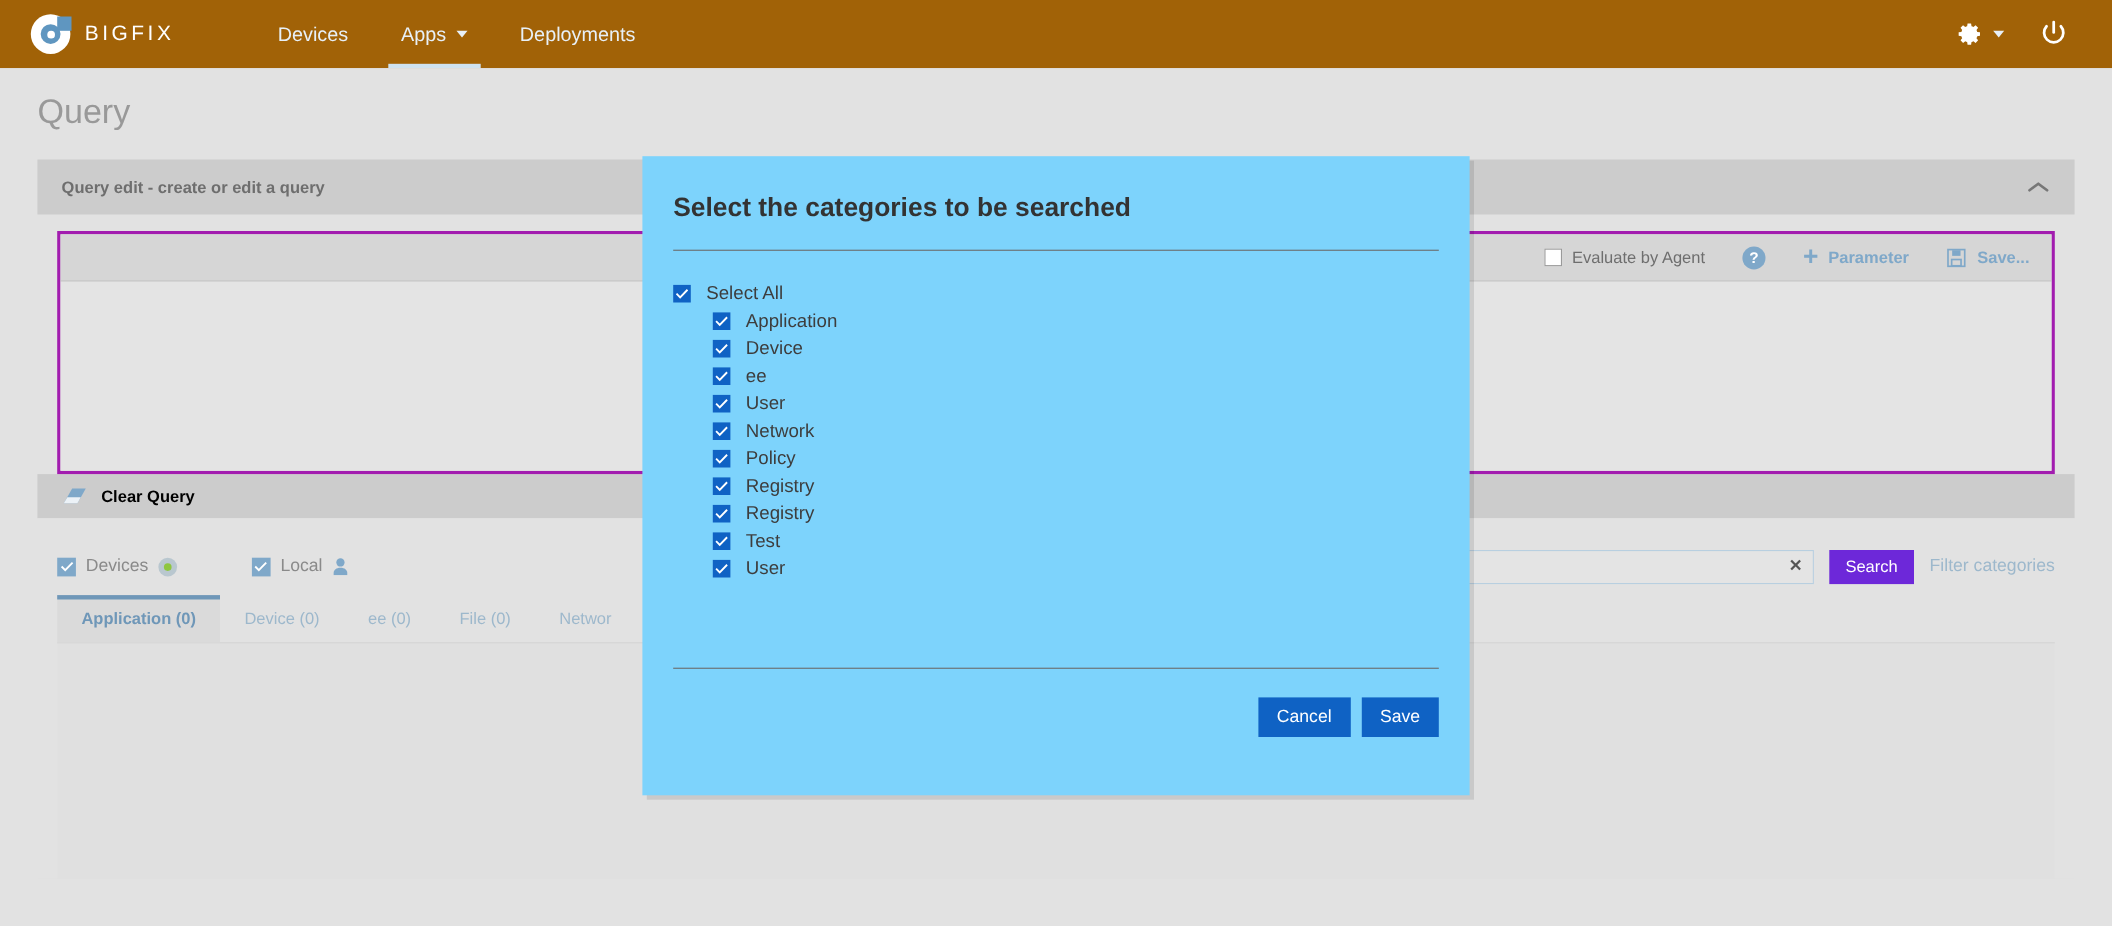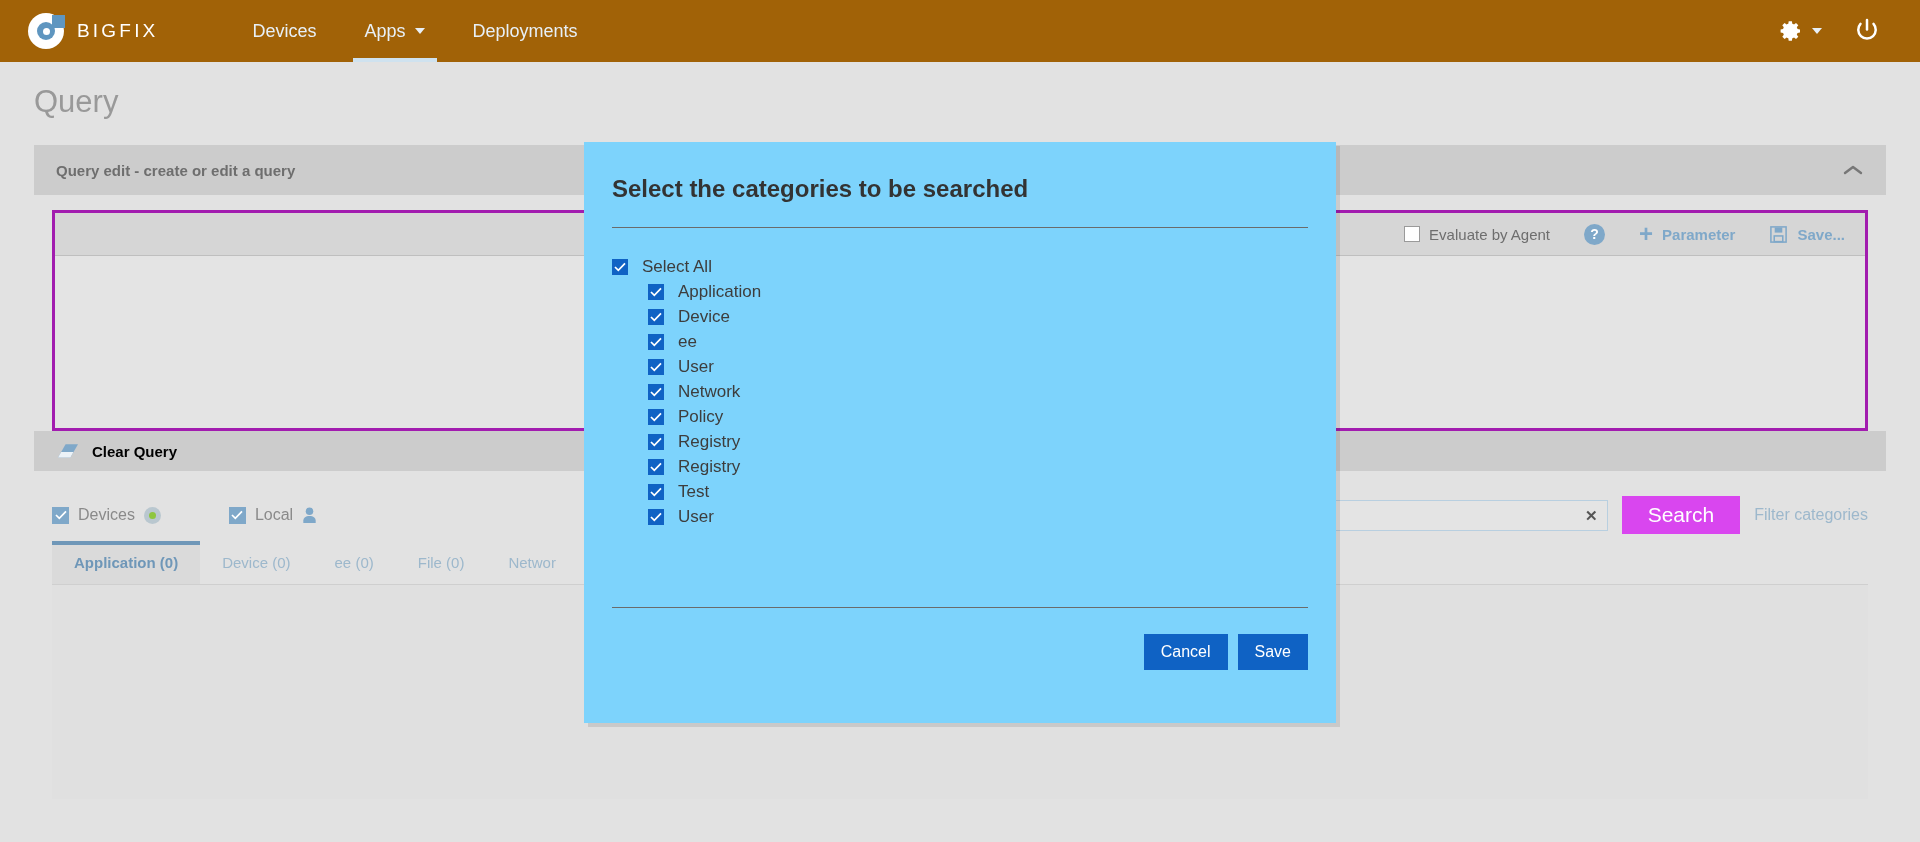--- a/index.html
+++ b/index.html
@@ -166,22 +166,22 @@
     width: 100%; height: 100%;
     padding: 0 32px 0 10px; font-size: 14px;
     color: #5a5a5a; font-family: "Liberation Sans", sans-serif;
   }
   .clear-x {
     position: absolute; right: 9px; top: 50%; transform: translateY(-50%);
     font-size: 15px; color: #555555; font-weight: bold; cursor: pointer;
     line-height: 1;
   }
   .btn-search {
-    background: #d946ef; color: #ffffff;
-    border: none; padding: 7px 26px; font-size: 21px;
+    background: #6d28d9; color: #ffffff;
+    border: none; padding: 7px 15px; font-size: 15px;
     cursor: pointer; font-family: "Liberation Sans", sans-serif;
   }
   .filter-link { color: #9db8cc; font-size: 16px; cursor: pointer; white-space: nowrap; }
 
   
   .tabs {
     margin: 4px 18px 0 18px;
     display: flex; align-items: stretch;
     border-bottom: 1px solid #cfcfcf;
   }

